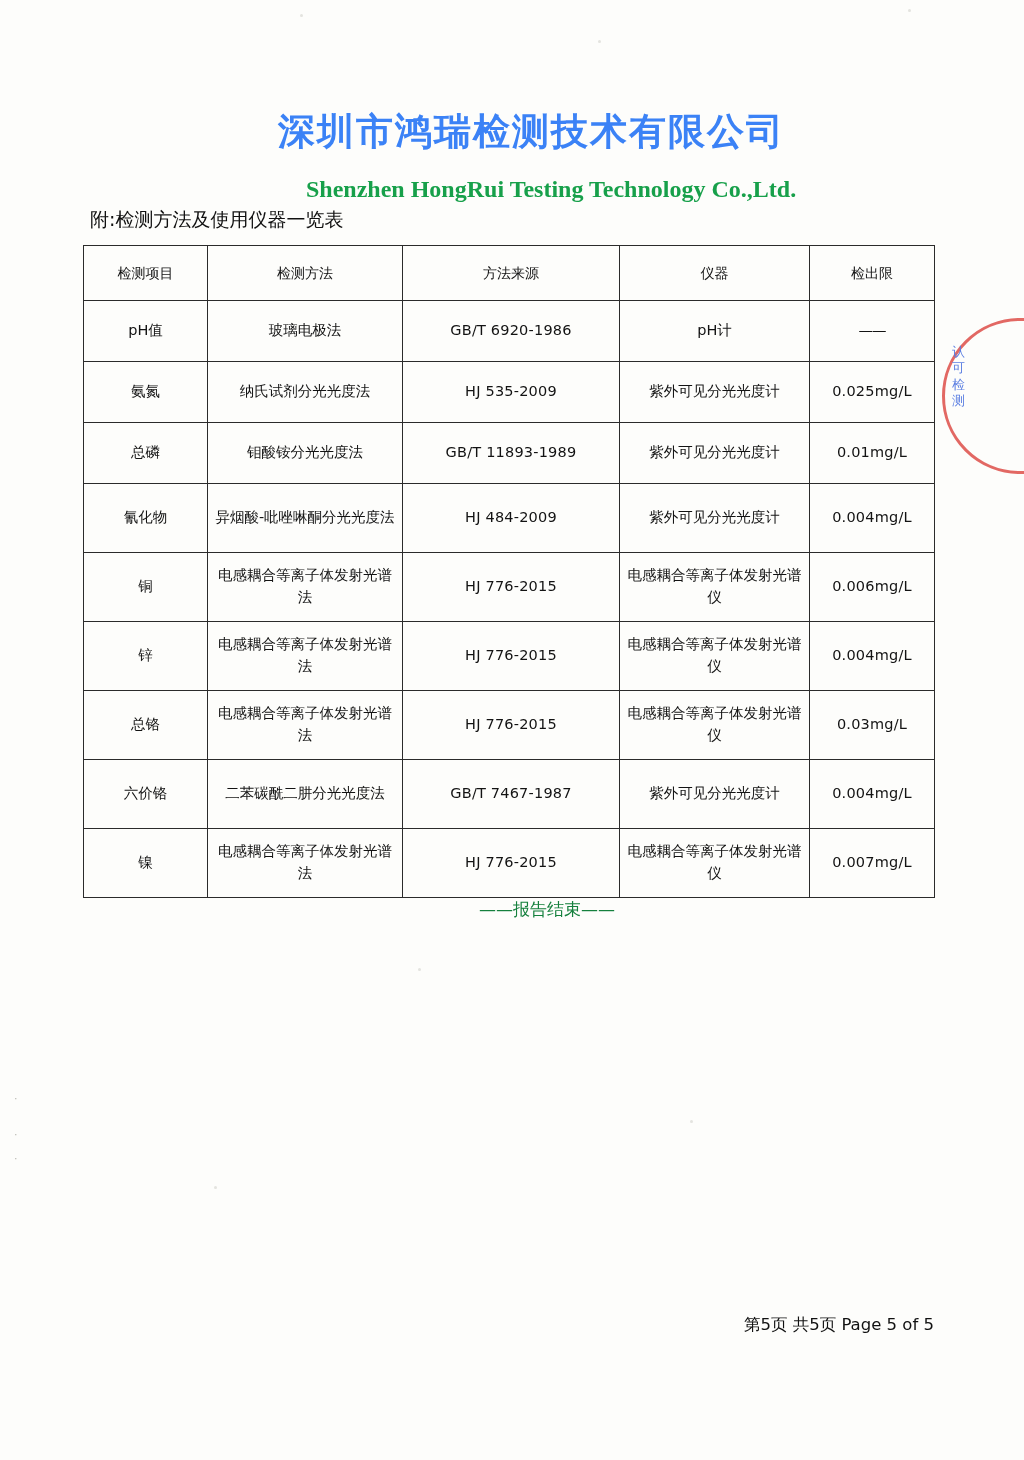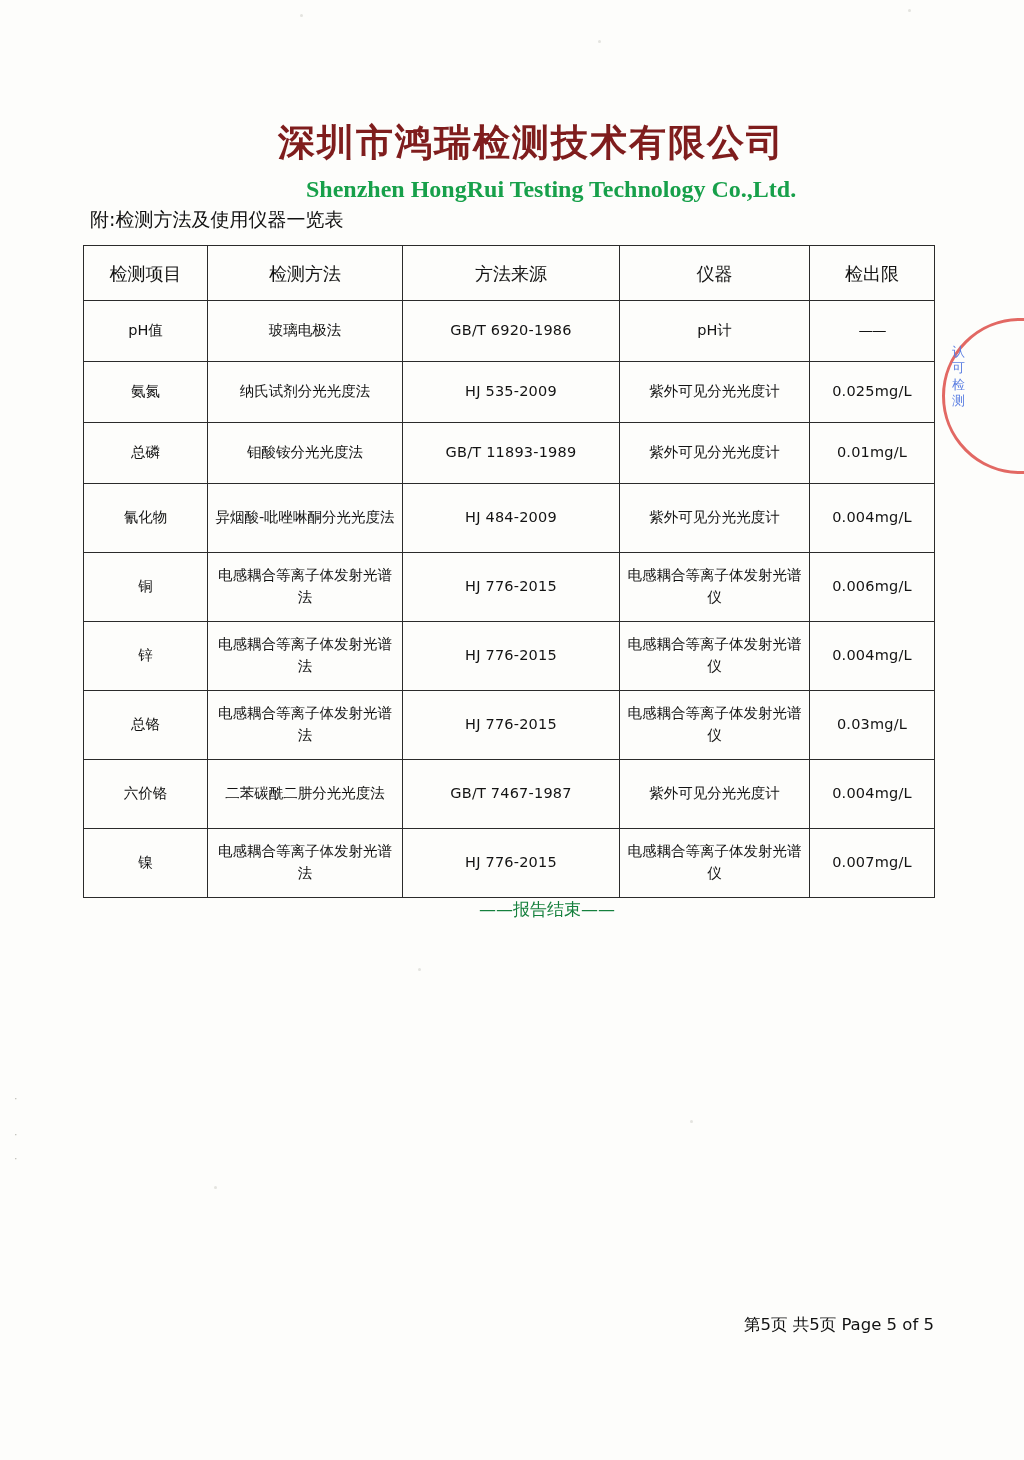--- a/index.html
+++ b/index.html
@@ -37,26 +37,26 @@
   }
   .logo {
     position: absolute;
     left: 131px; top: 52px;
     width: 128px; height: 110px;
   }
   .logo svg { display: block; }
 
   .company-cn {
     position: absolute;
-    left: 278px; top: 70px;
+    left: 278px; top: 59px;
     font-family: "DejaVu Sans", sans-serif;
     font-weight: bold;
     font-size: 37px;
     letter-spacing: 2px;
-    color: #7f1d1d;
+    color: #3b82f6;
     white-space: nowrap;
   }
   .company-en {
     position: absolute;
     left: 306px; top: 128px;
     font-family: "Liberation Serif", serif;
     font-weight: bold;
     font-size: 24px;
     color: #17a04a;
     white-space: nowrap;
@@ -95,21 +95,21 @@
     vertical-align: middle;
     font-family: "DejaVu Sans", sans-serif;
     font-size: 14.5px;
     line-height: 1.5;
     padding: 6px 4px;
     color: #131313;
   }
   table.methods thead th {
     height: 42px;
     font-weight: normal;
-    font-size: 18px;
+    font-size: 14px;
   }
   table.methods tbody td {
     height: 48px;
   }
   table.methods tbody tr.tall td {
     height: 56px;
   }
   
   table.methods {
     border: 1.6px solid #1f1f1f;

